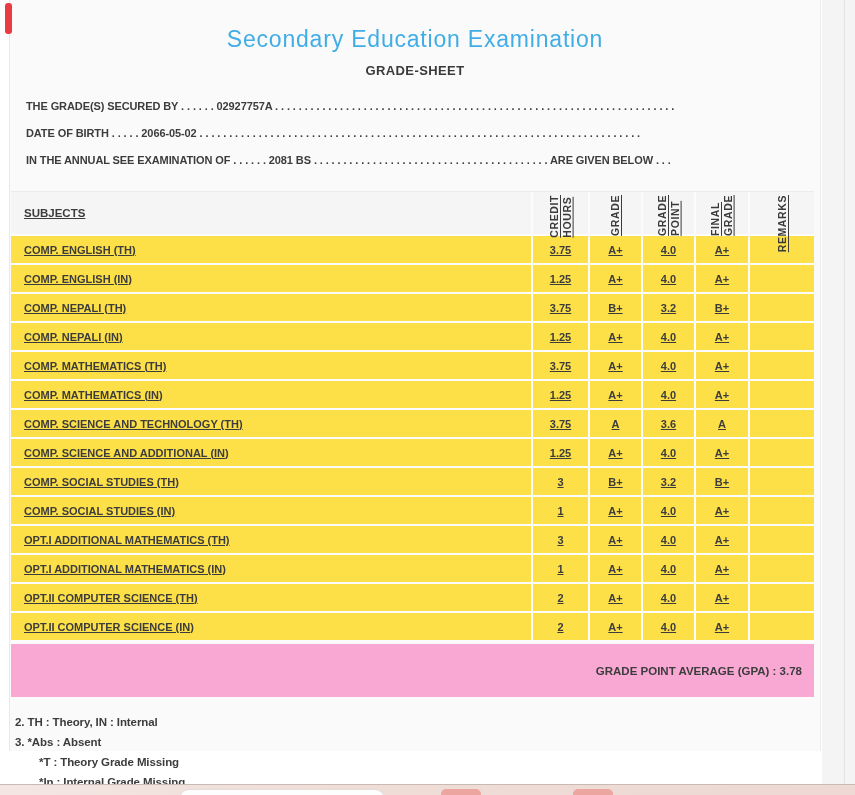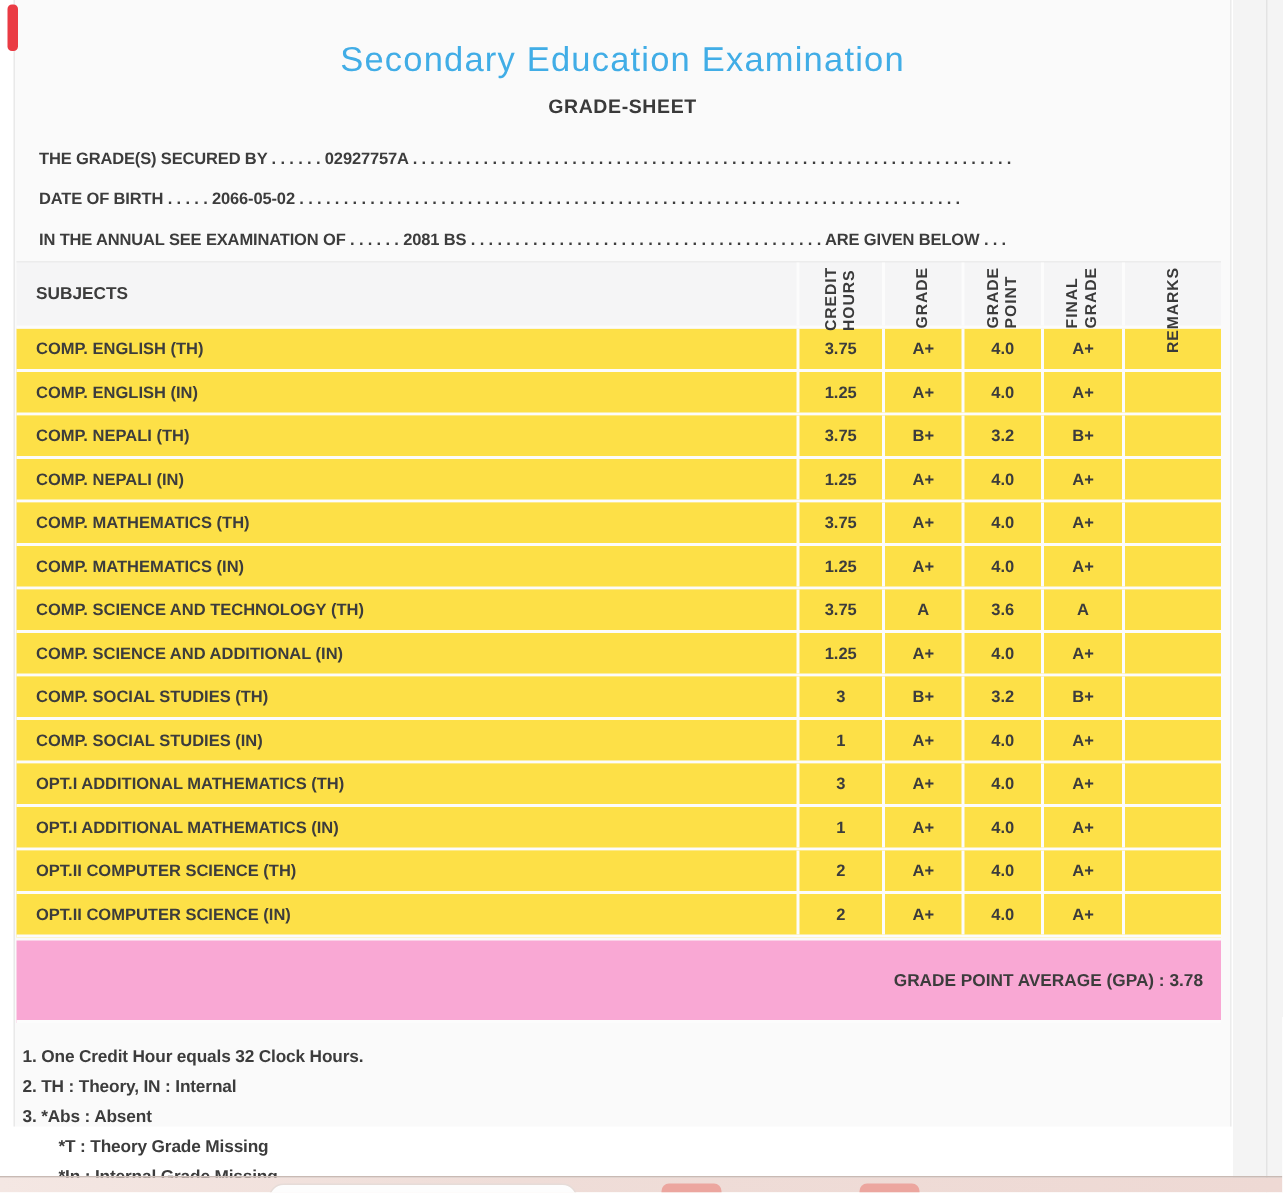--- a/index.html
+++ b/index.html
@@ -36,21 +36,21 @@
     margin-top:10px; text-align:center;
     font-size:13px; font-weight:700; letter-spacing:0.4px; color:#3a3a3a;
   }
   .info{ margin-top:15px; padding-left:16px; }
   .info-line{
     width:716px; height:27px; line-height:27px;
     font-size:11px; font-weight:700; letter-spacing:-0.1px;
     white-space:nowrap; overflow:hidden;
   }
   
-  .gtable{ margin-top:0; margin-left:1px; width:803px; }
+  .gtable{ margin-top:17px; margin-left:1px; width:803px;text-decoration:underline; }
   .t-head{
     display:flex; height:45px; background:#f5f5f6;
     border-top:1px solid #ececec; border-bottom:2px solid #fcfcfc;
     position:relative; z-index:2;
   }
   .t-row{
     display:flex; height:29px; background:#fde047;
     border-bottom:2px solid #fcfcfc;
   }
   .cell{ display:flex; align-items:center; font-size:11px; font-weight:700; }
@@ -269,21 +269,20 @@
         <div class="cell c5"></div>
       </div>
     </div>
     </div>
 
     <div class="gpa">
       <span>GRADE POINT AVERAGE (GPA) : 3.78</span>
     </div>
 
     <div class="notes" id="notes">
-        <div class="note-line">1. One Credit Hour equals 32 Clock Hours.</div>
         <div class="note-line">2. TH : Theory, IN : Internal</div>
         <div class="note-line">3. *Abs : Absent</div>
         <div class="note-line indent">*T : Theory Grade Missing</div>
         <div class="note-line indent">*In : Internal Grade Missing</div>
       </div>
 
   </div>
 
   <div class="right-strip"></div>
   <div class="right-line"></div>

